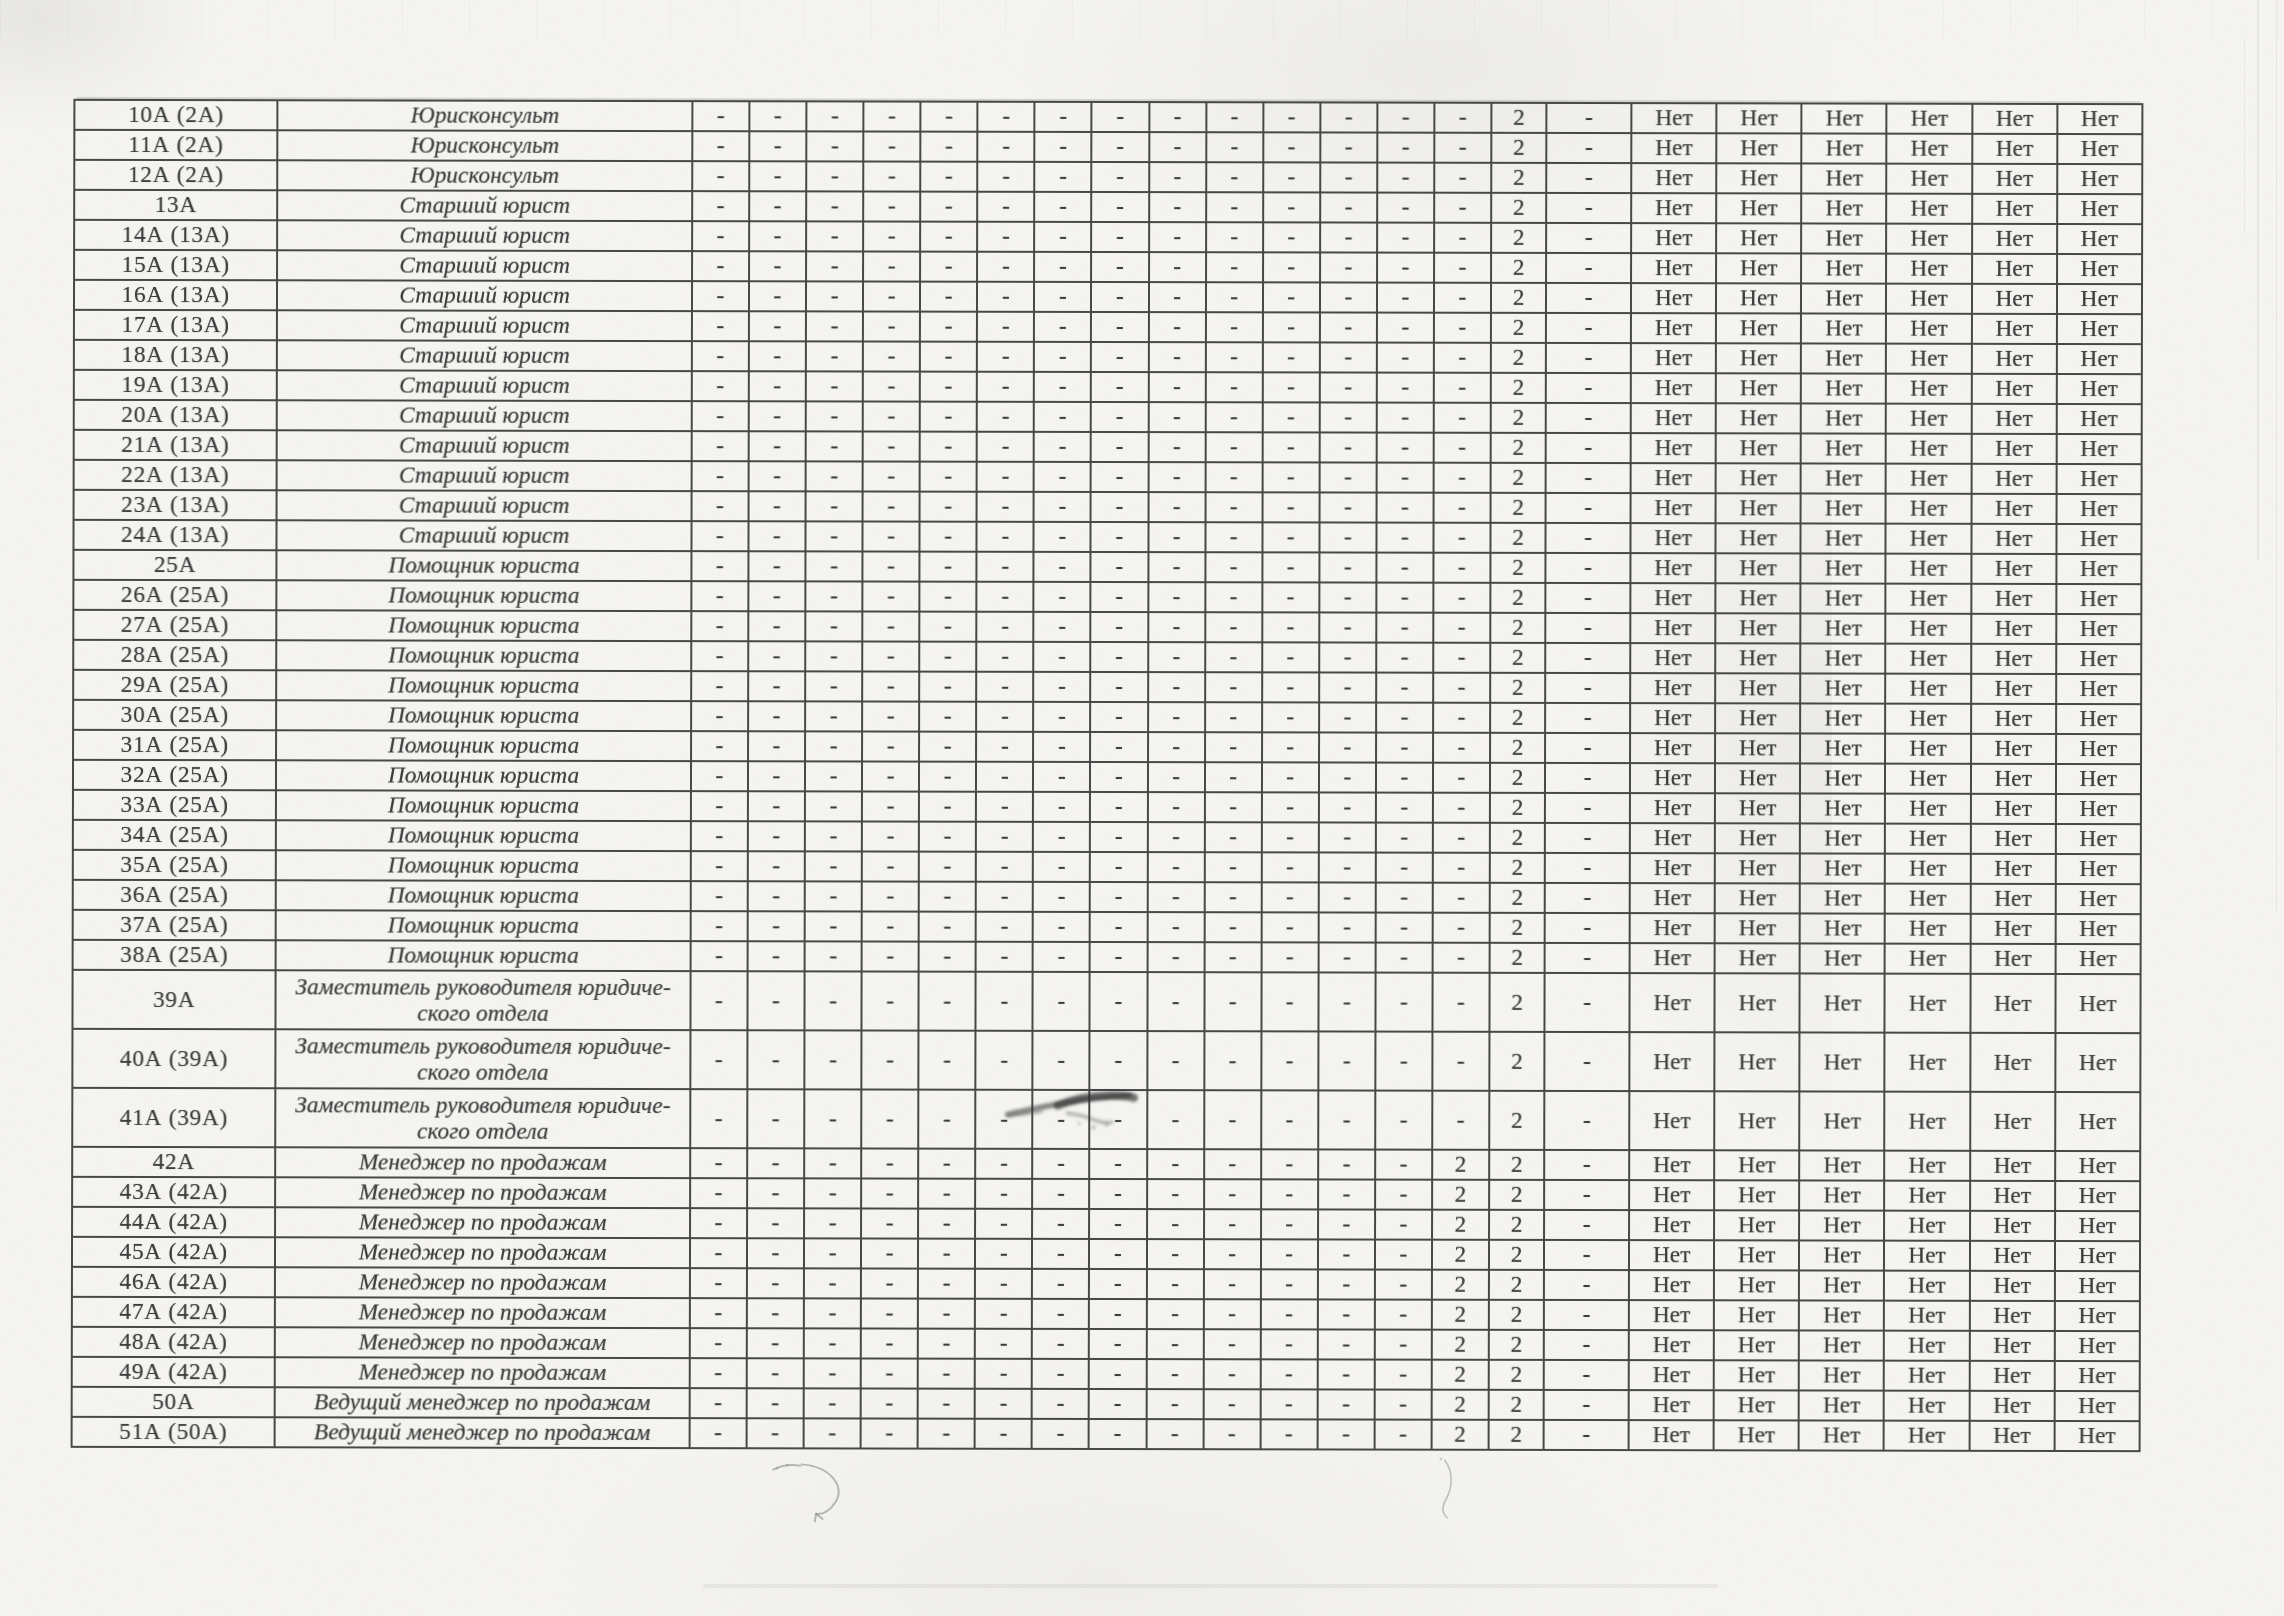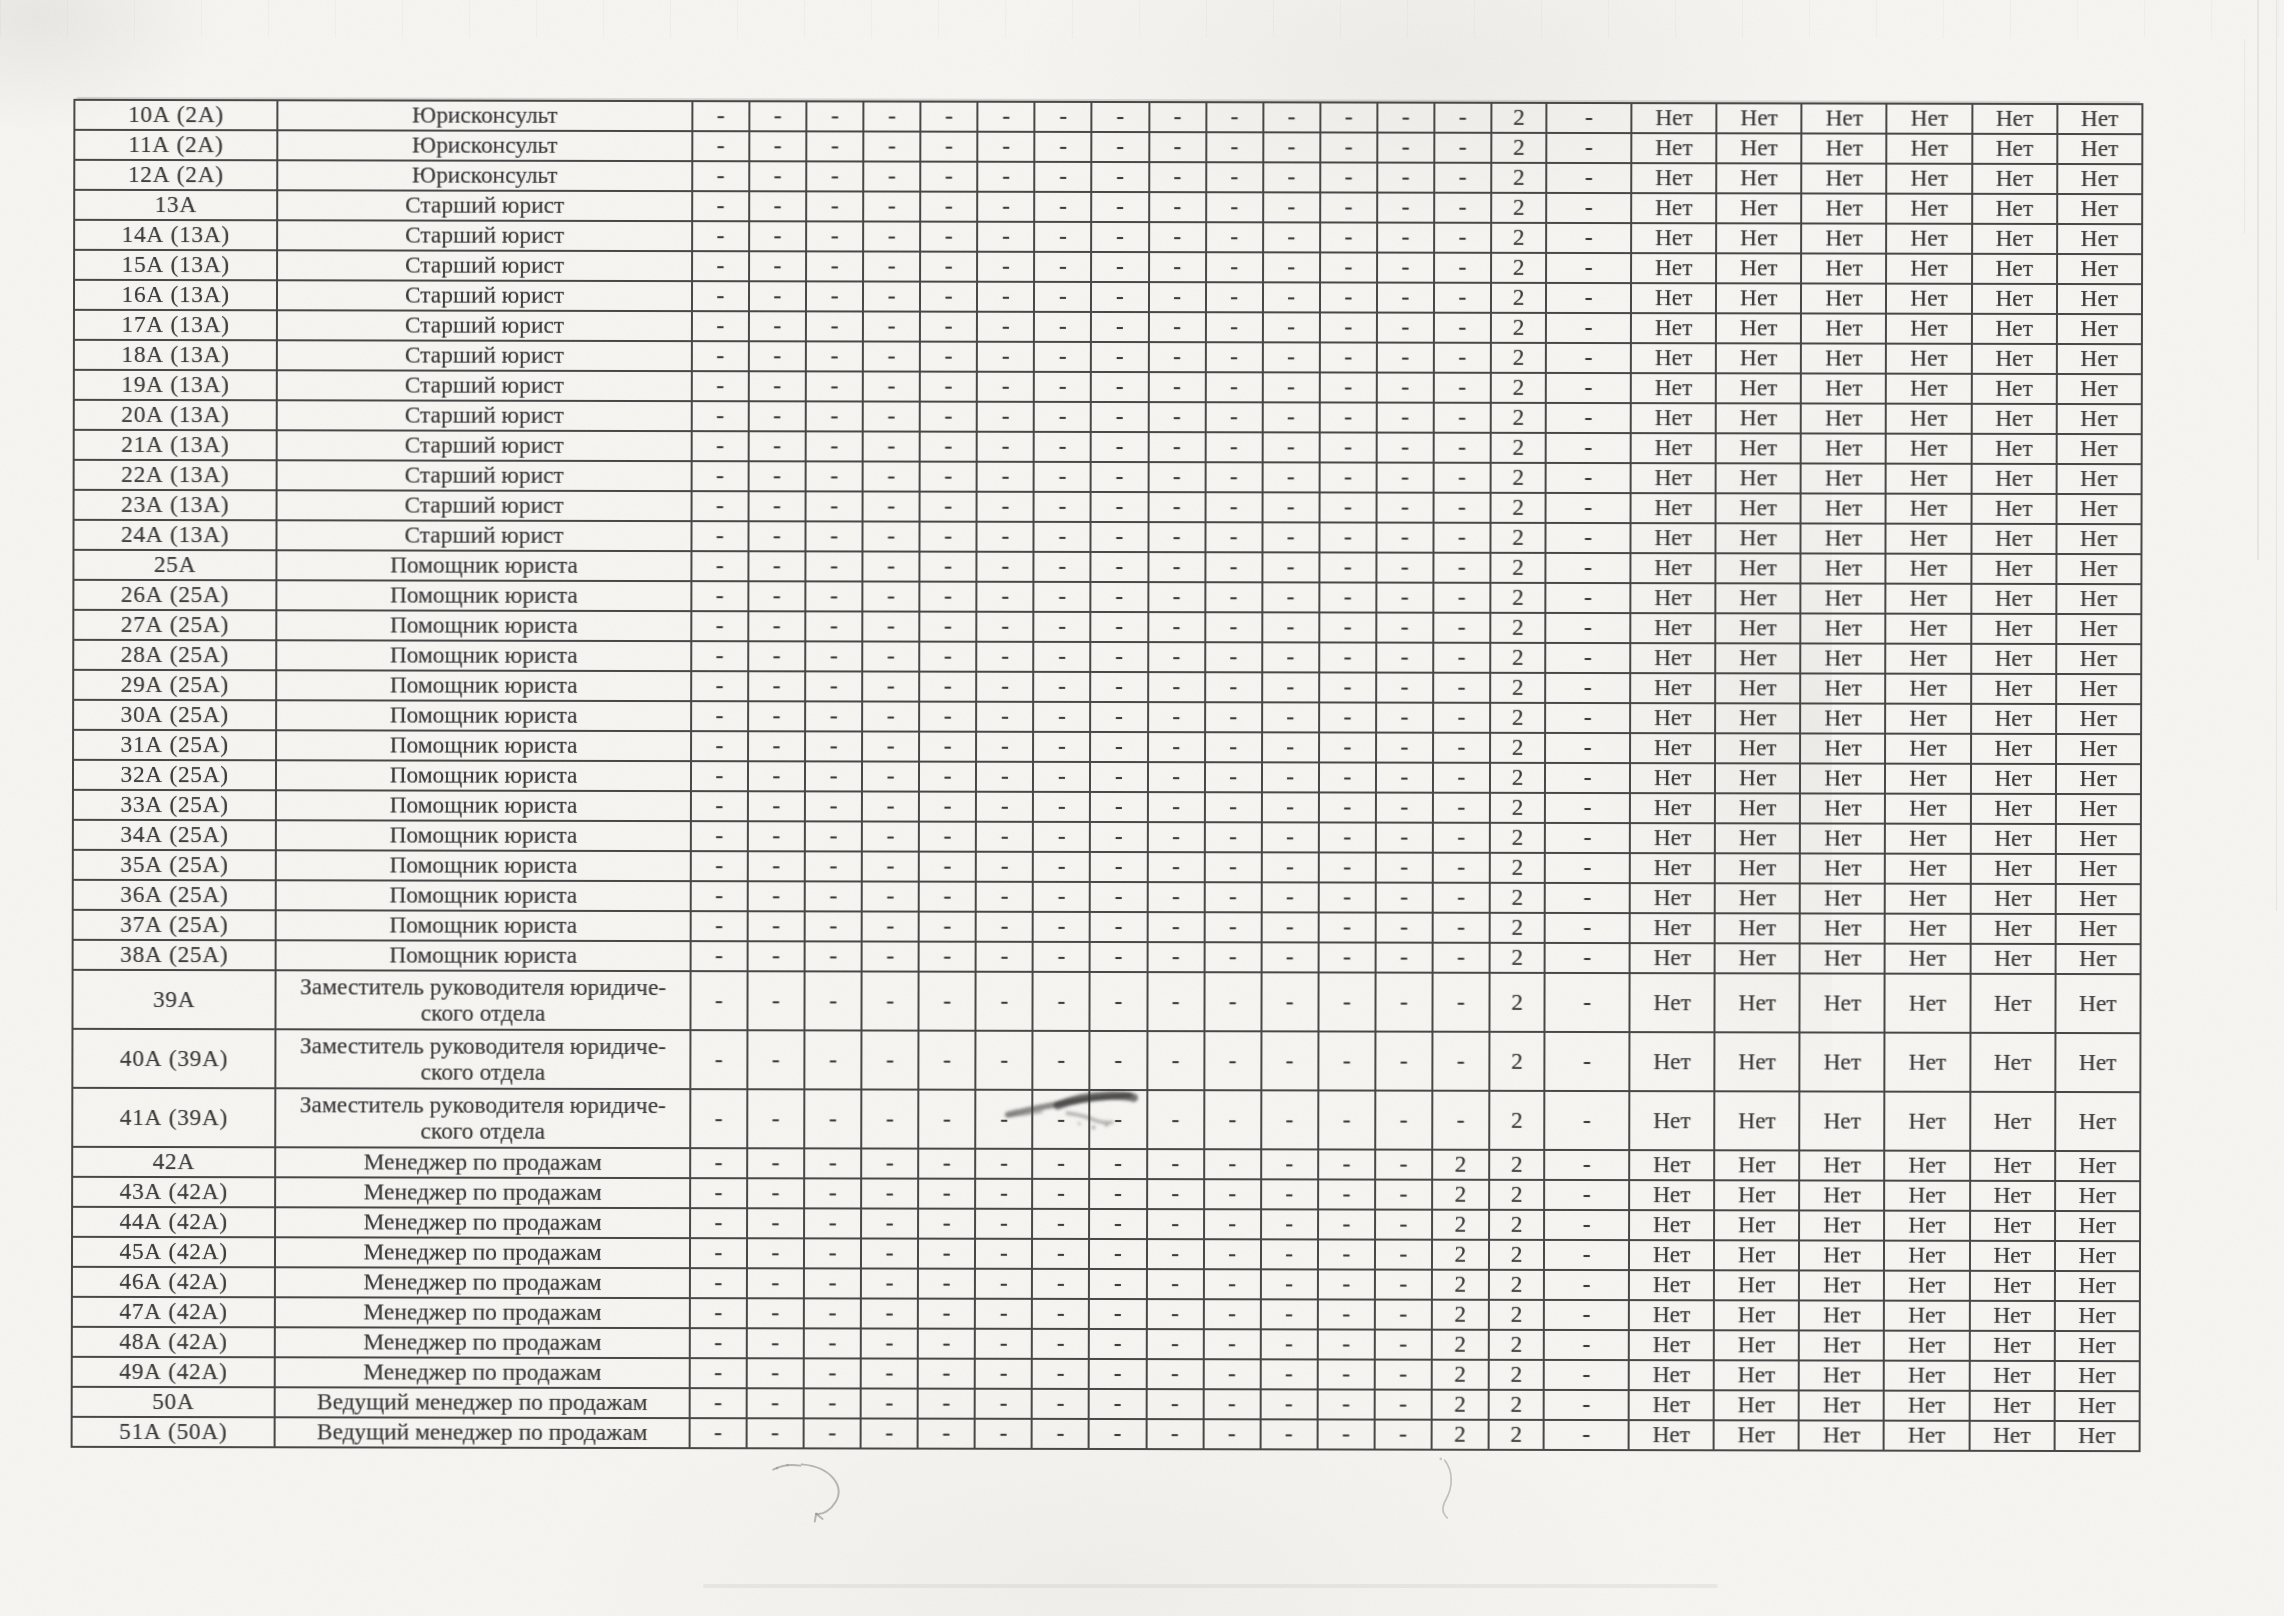--- a/index.html
+++ b/index.html
@@ -43,21 +43,21 @@
     padding: 0 2.6px;
     font-size: 23.4px;
     line-height: 1.1;
     white-space: nowrap;
     overflow: hidden;
     text-shadow: 0 0 0.8px rgba(70,70,70,0.55);
   }
   tr.row-normal { height: 30px; }
   tr.row-tall   { height: 59px; }
   td.cell-code  { letter-spacing: 0.7px; }
-  td.cell-title { white-space: normal; line-height: 27px; }
+  td.cell-title { white-space: normal; line-height: 27px; font-style: italic; }
   td.cell-dash  { font-weight: 700; font-size: 22px; }
   td.cell-num   { font-size: 25px; }
   td.cell-no    { font-size: 23.4px; }
   .mark { position: absolute; pointer-events: none; }
   .edge-streak {
     position: absolute;
     background: rgba(125,125,125,0.12);
   }
   .top-noise {
     position: absolute;

